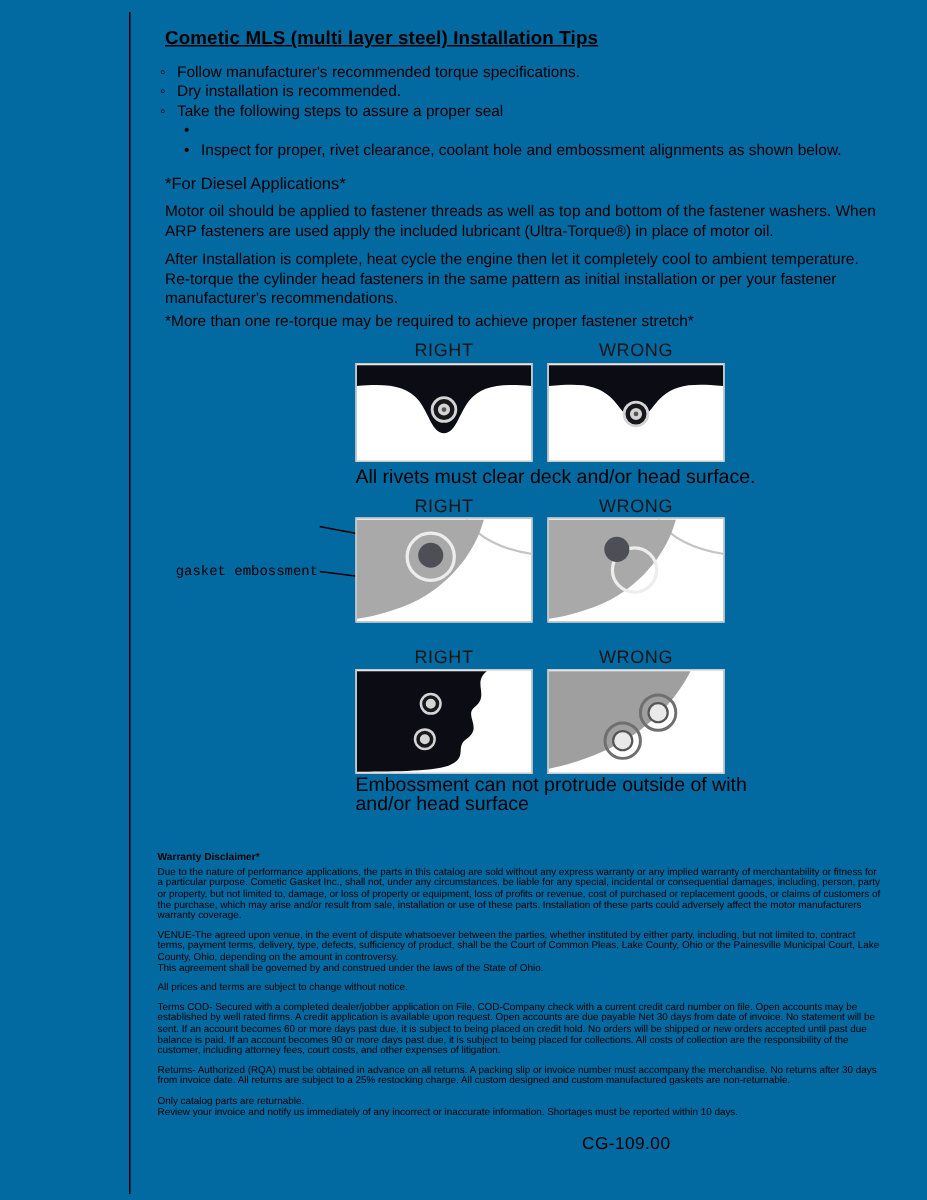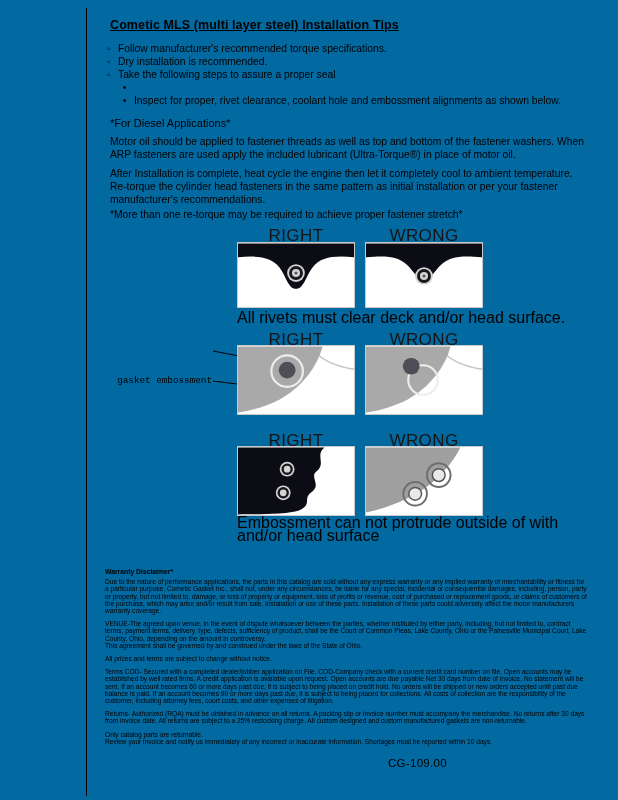--- a/index.html
+++ b/index.html
@@ -13,24 +13,24 @@
   .bullets { position:absolute; left:104px; top:42px; font-size:10.3px; line-height:13px; }
   .b { display:flex; gap:5px; }
   .b .m { width:9px; text-align:center; flex:none; }
   .b.sub { margin-left:16px; }
 
   .diesel-h { position:absolute; left:110px; top:117px; font-size:11px; font-weight:normal; }
   .p1 { position:absolute; left:110px; top:135px; width:478px; font-size:10.3px; line-height:13px; }
   .p2 { position:absolute; left:110px; top:167px; width:478px; font-size:10.3px; line-height:13px; }
   .note { position:absolute; left:110px; top:209px; font-size:10.3px; }
 
-  .hdr { position:absolute; width:118px; text-align:center; font-size:17px; color:#151515; letter-spacing:.4px; }
+  .hdr { position:absolute; width:118px; text-align:center; font-size:12px; color:#151515; letter-spacing:.4px; }
   .img { position:absolute; width:118px; border:1px solid #c9c9c9; background:#fff; overflow:hidden; }
   .img svg { display:block; }
-  .cap { position:absolute; font-size:16px; line-height:12.5px; white-space:pre-line; }
+  .cap { position:absolute; font-size:13px; line-height:12.5px; white-space:pre-line; }
 
   .callout { position:absolute; font-size:9.3px; line-height:11px; text-align:right; white-space:pre-line; }
   .connectors { position:absolute; left:213px; top:344px; }
 
   .warranty { position:absolute; left:105px; top:568px; width:482px; font-size:6.6px; line-height:7.2px; }
   .warranty h2 { font-size:6.8px; font-weight:bold; margin-bottom:3px; }
   .warranty p { margin-bottom:6px; white-space:pre-line; }
 
   .footer { position:absolute; left:388px; top:757px; font-size:11.5px; letter-spacing:.3px; }
 </style>

